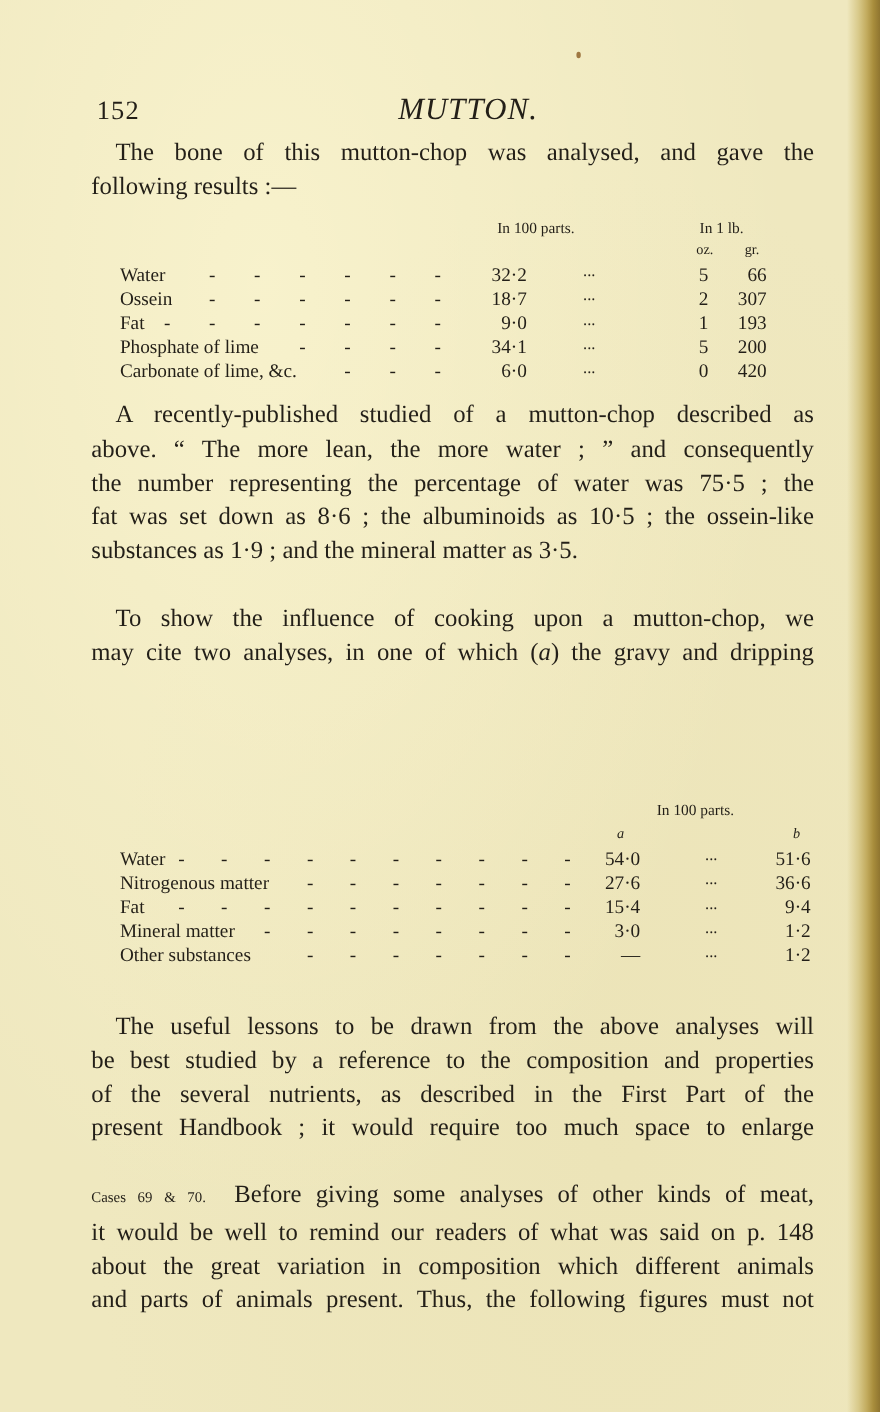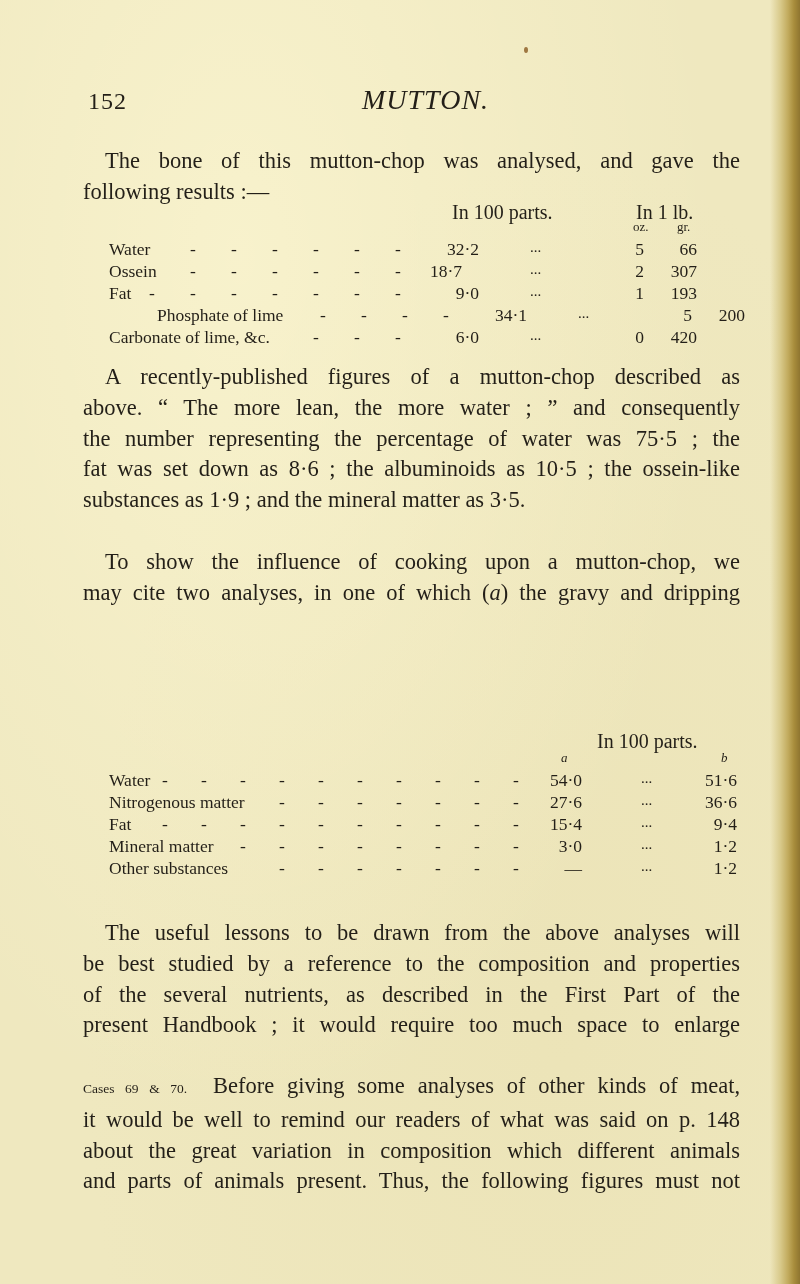--- a/index.html
+++ b/index.html
@@ -29,37 +29,37 @@
     .para .indent { display: inline-block; width: 22px; }
     .line { display: block; text-align: justify; text-align-last: justify; white-space: nowrap; }
     .line.last { text-align-last: left; }
 
     .table { position: absolute; left: 109px; width: 640px; font-size: 17.5px; }
     .row { position: absolute; left: 0; height: 22px; width: 640px; }
     .row .label { position: absolute; left: 0; top: 0; }
     .row .dash { position: absolute; top: 0; }
     .num { position: absolute; top: 0; text-align: right; }
     .ellipsis { position: absolute; top: 0; font-size: 15px; }
-    .colhead { position: absolute; font-size: 20px; }
+    .colhead { position: absolute; font-size: 14px; }
     .subhead { position: absolute; font-size: 13px; }
     .it { font-style: italic; }
     .sidenote { font-size: 13.5px; }
   </style>
 </head>
 <body>
 
 <div class="spine"></div>
 <div class="speck" style="left:524px; top:47px;"></div>
 
 <div class="header">
   <span class="page-number">152</span>
   <span class="running-title">MUTTON.</span>
 </div>
 
-<div class="para" style="top:146px;">
+<div class="para" style="top:123px;">
   <span class="line"><span class="indent"></span><span>The bone of this mutton-chop was analysed, and gave the</span></span>
   <span class="line last">following results :—</span>
 </div>
 
 <div class="table" id="bone-table" style="top:201px; height:140px;">
   <span class="colhead" style="left:343px; top:0;">In 100 parts.</span>
   <span class="colhead" style="left:527px; top:0;">In 1 lb.</span>
   <span class="subhead" style="left:524px; top:18px;">oz.</span>
   <span class="subhead" style="left:568px; top:18px;">gr.</span>
 <div class="row" style="top:38px;">
@@ -76,40 +76,40 @@
       <span class="num" style="right:52px;">66</span>
     </div>
     <div class="row" style="top:60px;">
       <span class="label">Ossein</span>
       <span class="dash" style="left:81px;">-</span>
       <span class="dash" style="left:122px;">-</span>
       <span class="dash" style="left:163px;">-</span>
       <span class="dash" style="left:204px;">-</span>
       <span class="dash" style="left:245px;">-</span>
       <span class="dash" style="left:286px;">-</span>
-      <span class="num" style="right:287px;">18·7</span>
+      <span class="num" style="right:270px;">18·7</span>
       <span class="ellipsis" style="left:421px;">...</span>
       <span class="num" style="right:105px;">2</span>
       <span class="num" style="right:52px;">307</span>
     </div>
     <div class="row" style="top:82px;">
       <span class="label">Fat</span>
       <span class="dash" style="left:40px;">-</span>
       <span class="dash" style="left:81px;">-</span>
       <span class="dash" style="left:122px;">-</span>
       <span class="dash" style="left:163px;">-</span>
       <span class="dash" style="left:204px;">-</span>
       <span class="dash" style="left:245px;">-</span>
       <span class="dash" style="left:286px;">-</span>
       <span class="num" style="right:270px;">9·0</span>
       <span class="ellipsis" style="left:421px;">...</span>
       <span class="num" style="right:105px;">1</span>
       <span class="num" style="right:52px;">193</span>
     </div>
-    <div class="row" style="top:104px;margin-left:48px;">
+    <div class="row" style="top:104px;">
       <span class="label">Phosphate of lime</span>
       <span class="dash" style="left:163px;">-</span>
       <span class="dash" style="left:204px;">-</span>
       <span class="dash" style="left:245px;">-</span>
       <span class="dash" style="left:286px;">-</span>
       <span class="num" style="right:270px;">34·1</span>
       <span class="ellipsis" style="left:421px;">...</span>
       <span class="num" style="right:105px;">5</span>
       <span class="num" style="right:52px;">200</span>
     </div>
@@ -119,21 +119,21 @@
       <span class="dash" style="left:245px;">-</span>
       <span class="dash" style="left:286px;">-</span>
       <span class="num" style="right:270px;">6·0</span>
       <span class="ellipsis" style="left:421px;">...</span>
       <span class="num" style="right:105px;">0</span>
       <span class="num" style="right:52px;">420</span>
     </div>
   </div>
 
 <div class="para" style="top:362px;">
-  <span class="line"><span class="indent"></span><span>A recently-published figures of a mutton-chop described as</span></span>
+  <span class="line"><span class="indent"></span><span>A recently-published studied of a mutton-chop described as</span></span>
   <span class="line">above. “ The more lean, the more water ; ” and consequently</span>
   <span class="line">the number representing the percentage of water was 75·5 ; the</span>
   <span class="line">fat was set down as 8·6 ; the albuminoids as 10·5 ; the ossein-like</span>
   <span class="line last">substances as 1·9 ; and the mineral matter as 3·5.</span>
 </div>
 
 <div class="para" style="top:547px;">
   <span class="line"><span class="indent"></span><span>To show the influence of cooking upon a mutton-chop, we</span></span>
   <span class="line" id="cook-line-1">may cite two analyses, in one of which (<span class="it">a</span>) the gravy and dripping</span>
 </div>

